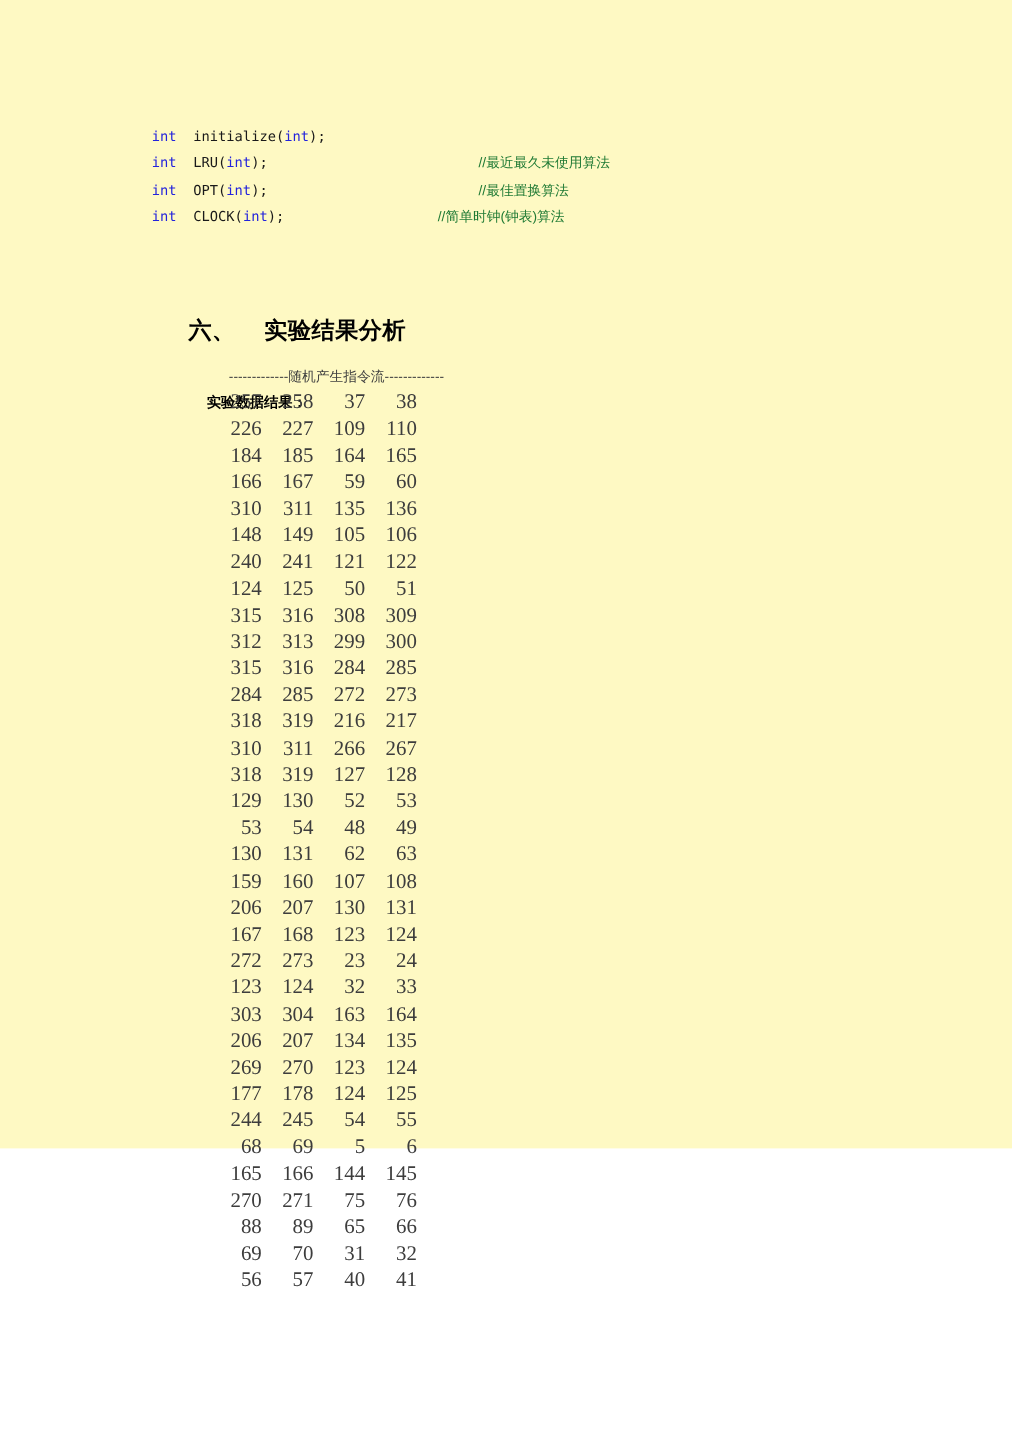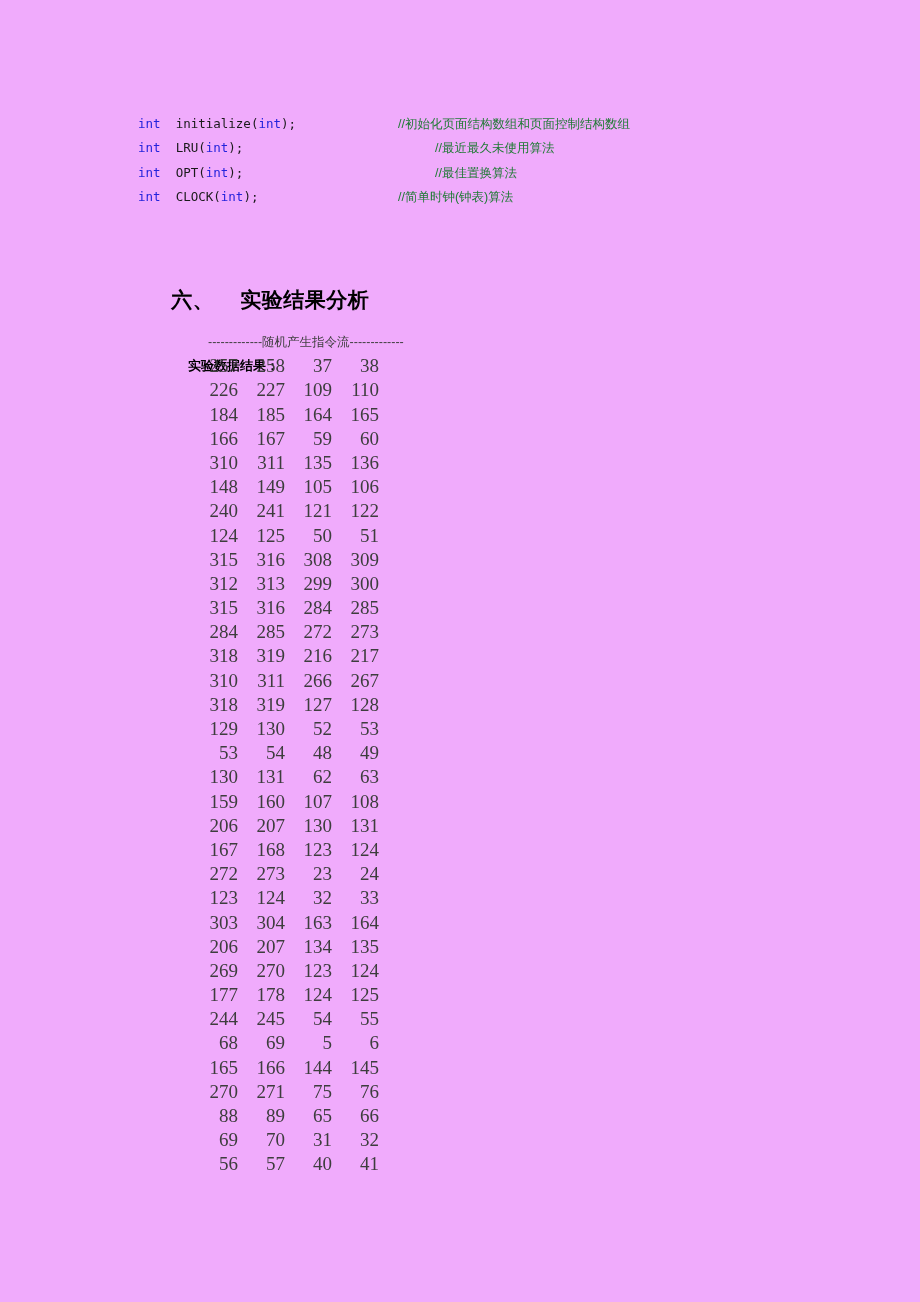--- a/index.html
+++ b/index.html
@@ -12,22 +12,22 @@
     height: 1302px;
     position: relative;
     font-family: "Liberation Serif", "DejaVu Serif", serif;
     color: #000000;
     overflow: hidden;
   }
 
   .page {
     position: relative;
     width: 920px;
-    height: 1302px;
-    background: #f0abfc;
+    height: 1044px;
+    background: #fef9c3;
   }
 
   
   .code-block {
     position: absolute;
     left: 138px;
     top: 112px;
     width: 700px;
   }
   .code-line {
@@ -134,21 +134,21 @@
   .cell-first {
     width: 50px;
   }
 </style>
 </head>
 <body>
 
 <div class="page">
 
   <div class="code-block" id="code-block">
-      <div class="code-line"><span class="code-decl"><span class="kw">int</span><span>  initialize(</span><span class="kw">int</span><span>);</span></span><span class="code-comment cmt-a">//初始化页面结构数组和页面控制结构数组</span></div>
+      <div class="code-line"><span class="code-decl"><span class="kw">int</span><span>  initialize(</span><span class="kw">int</span><span>);</span></span></div>
       <div class="code-line"><span class="code-decl"><span class="kw">int</span><span>  LRU(</span><span class="kw">int</span><span>);</span></span><span class="code-comment cmt-b">//最近最久未使用算法</span></div>
       <div class="code-line"><span class="code-decl"><span class="kw">int</span><span>  OPT(</span><span class="kw">int</span><span>);</span></span><span class="code-comment cmt-b">//最佳置换算法</span></div>
       <div class="code-line"><span class="code-decl"><span class="kw">int</span><span>  CLOCK(</span><span class="kw">int</span><span>);</span></span><span class="code-comment cmt-a">//简单时钟(钟表)算法</span></div>
     </div>
 
   <div class="section-heading">
     <span class="heading-num">六、</span><span class="heading-gap"></span><span class="heading-text">实验结果分析</span>
   </div>
 
   <div class="result-label">实验数据结果：</div>

